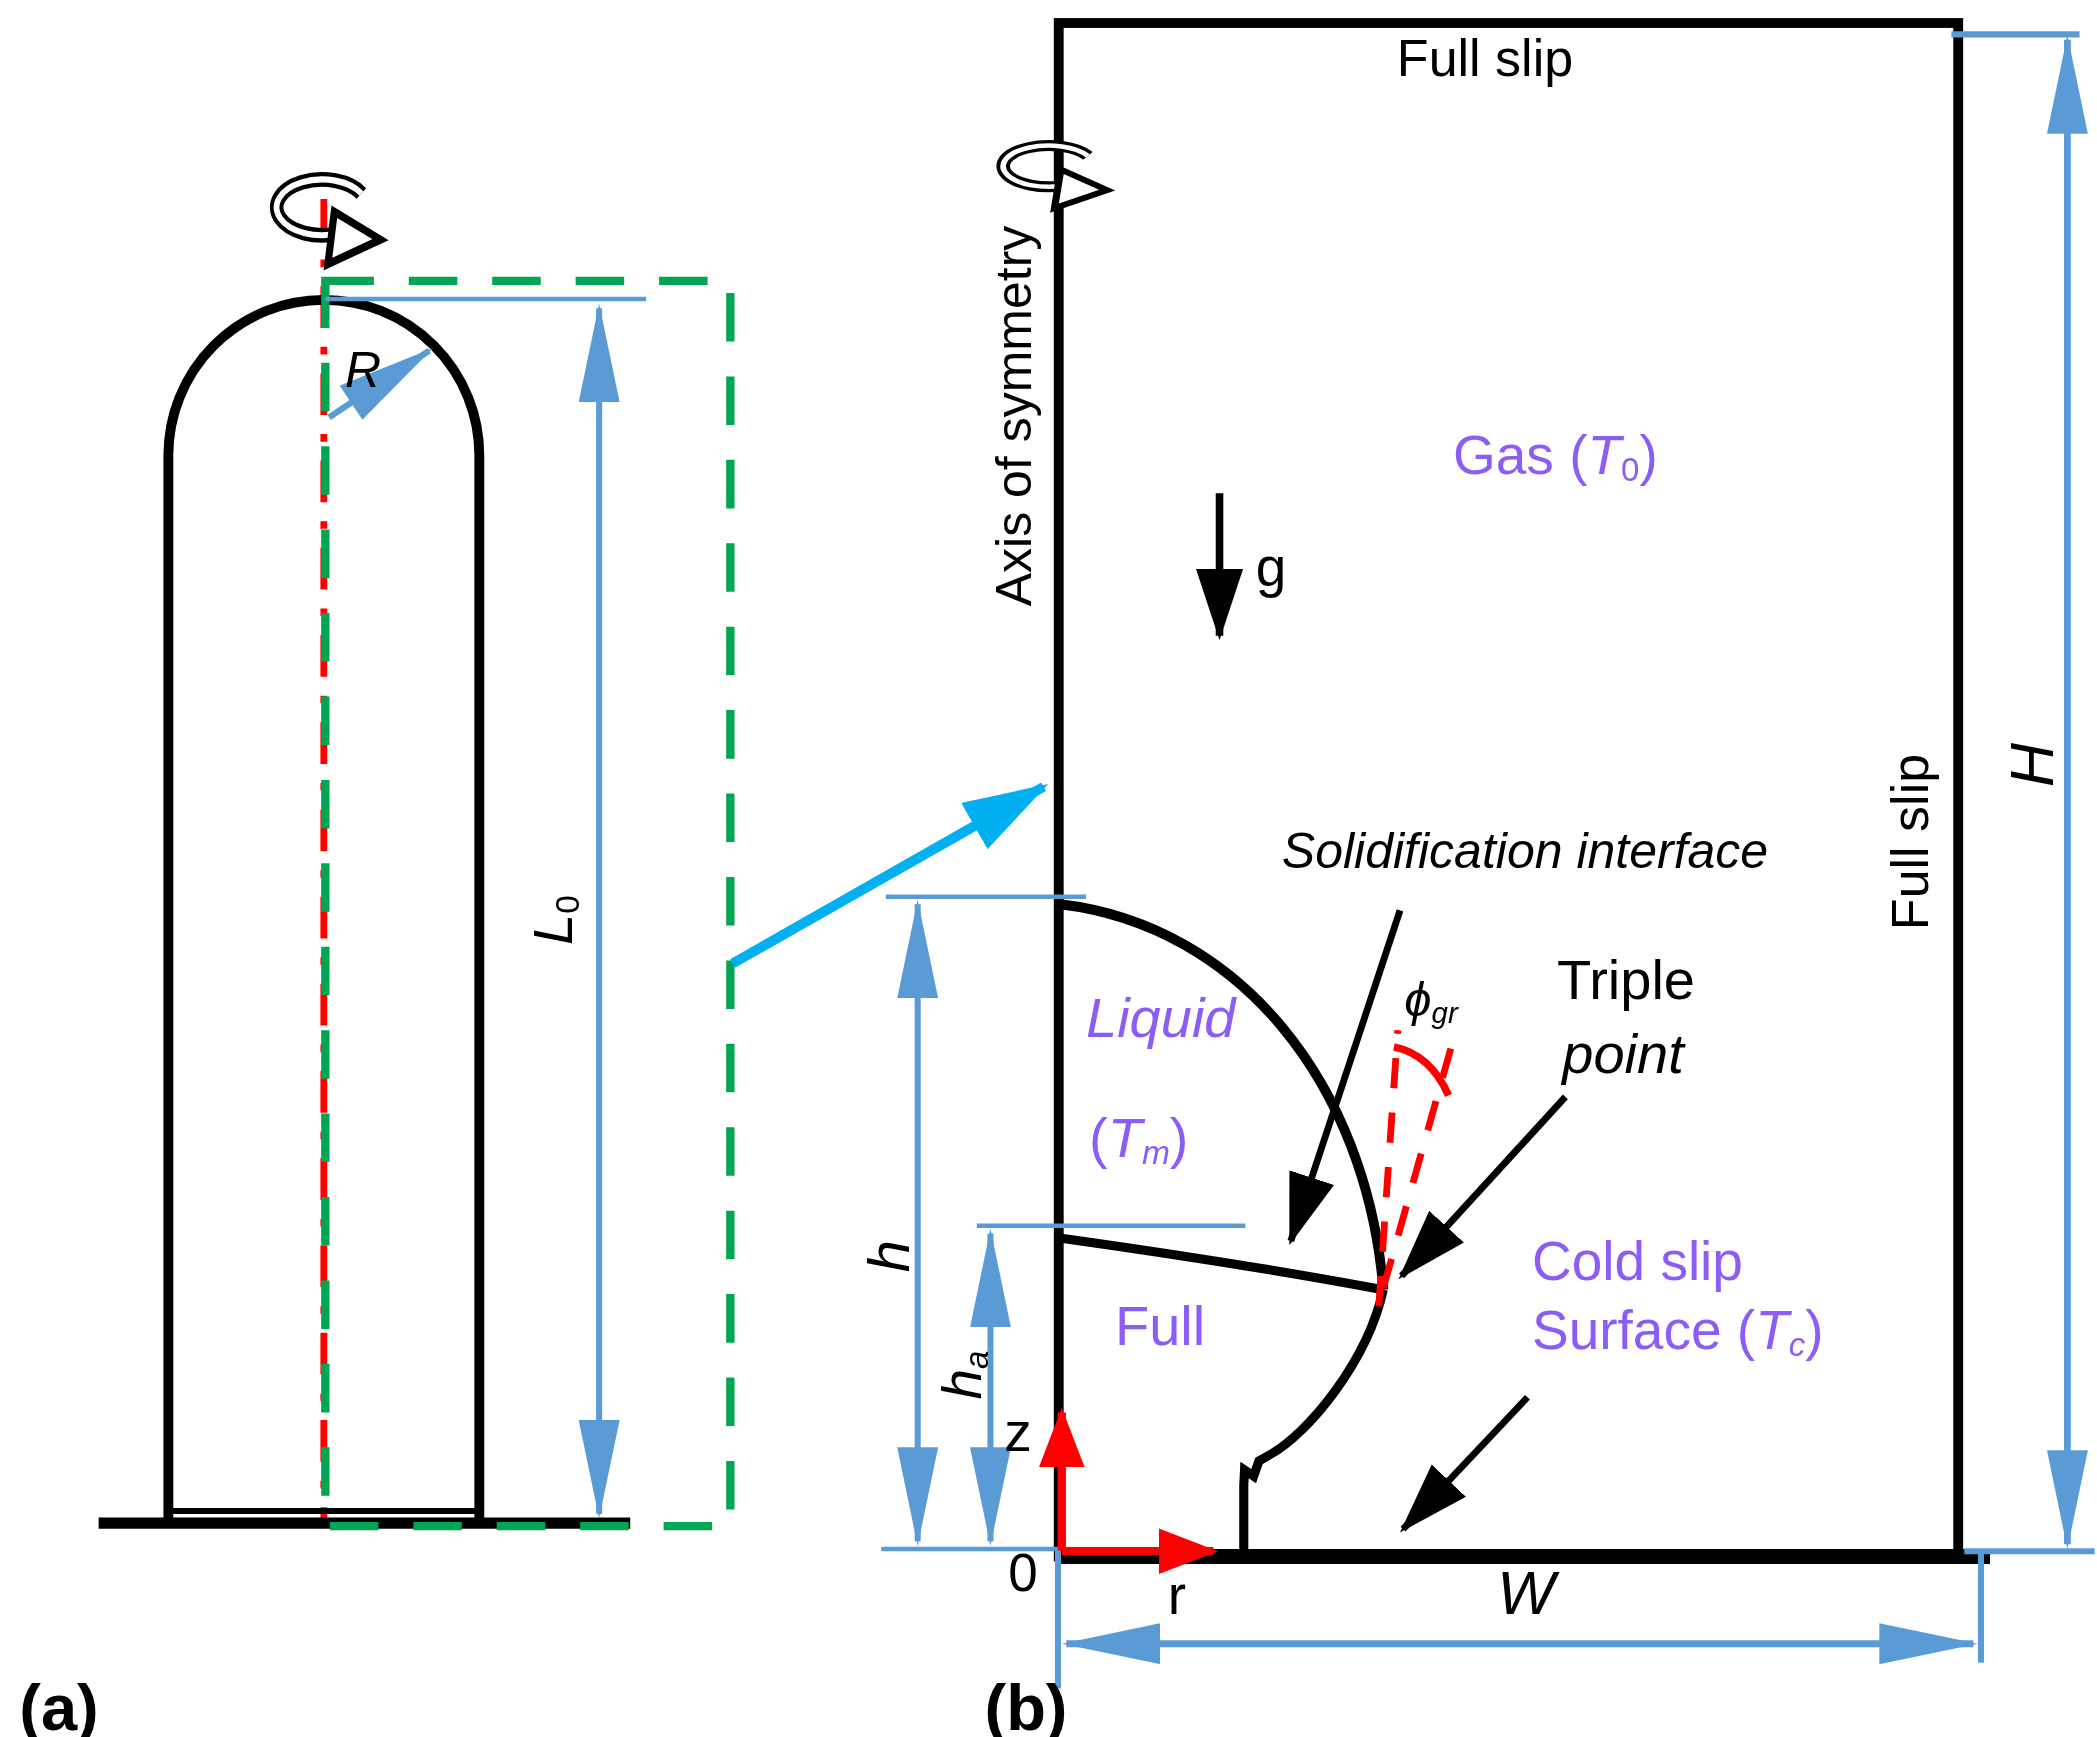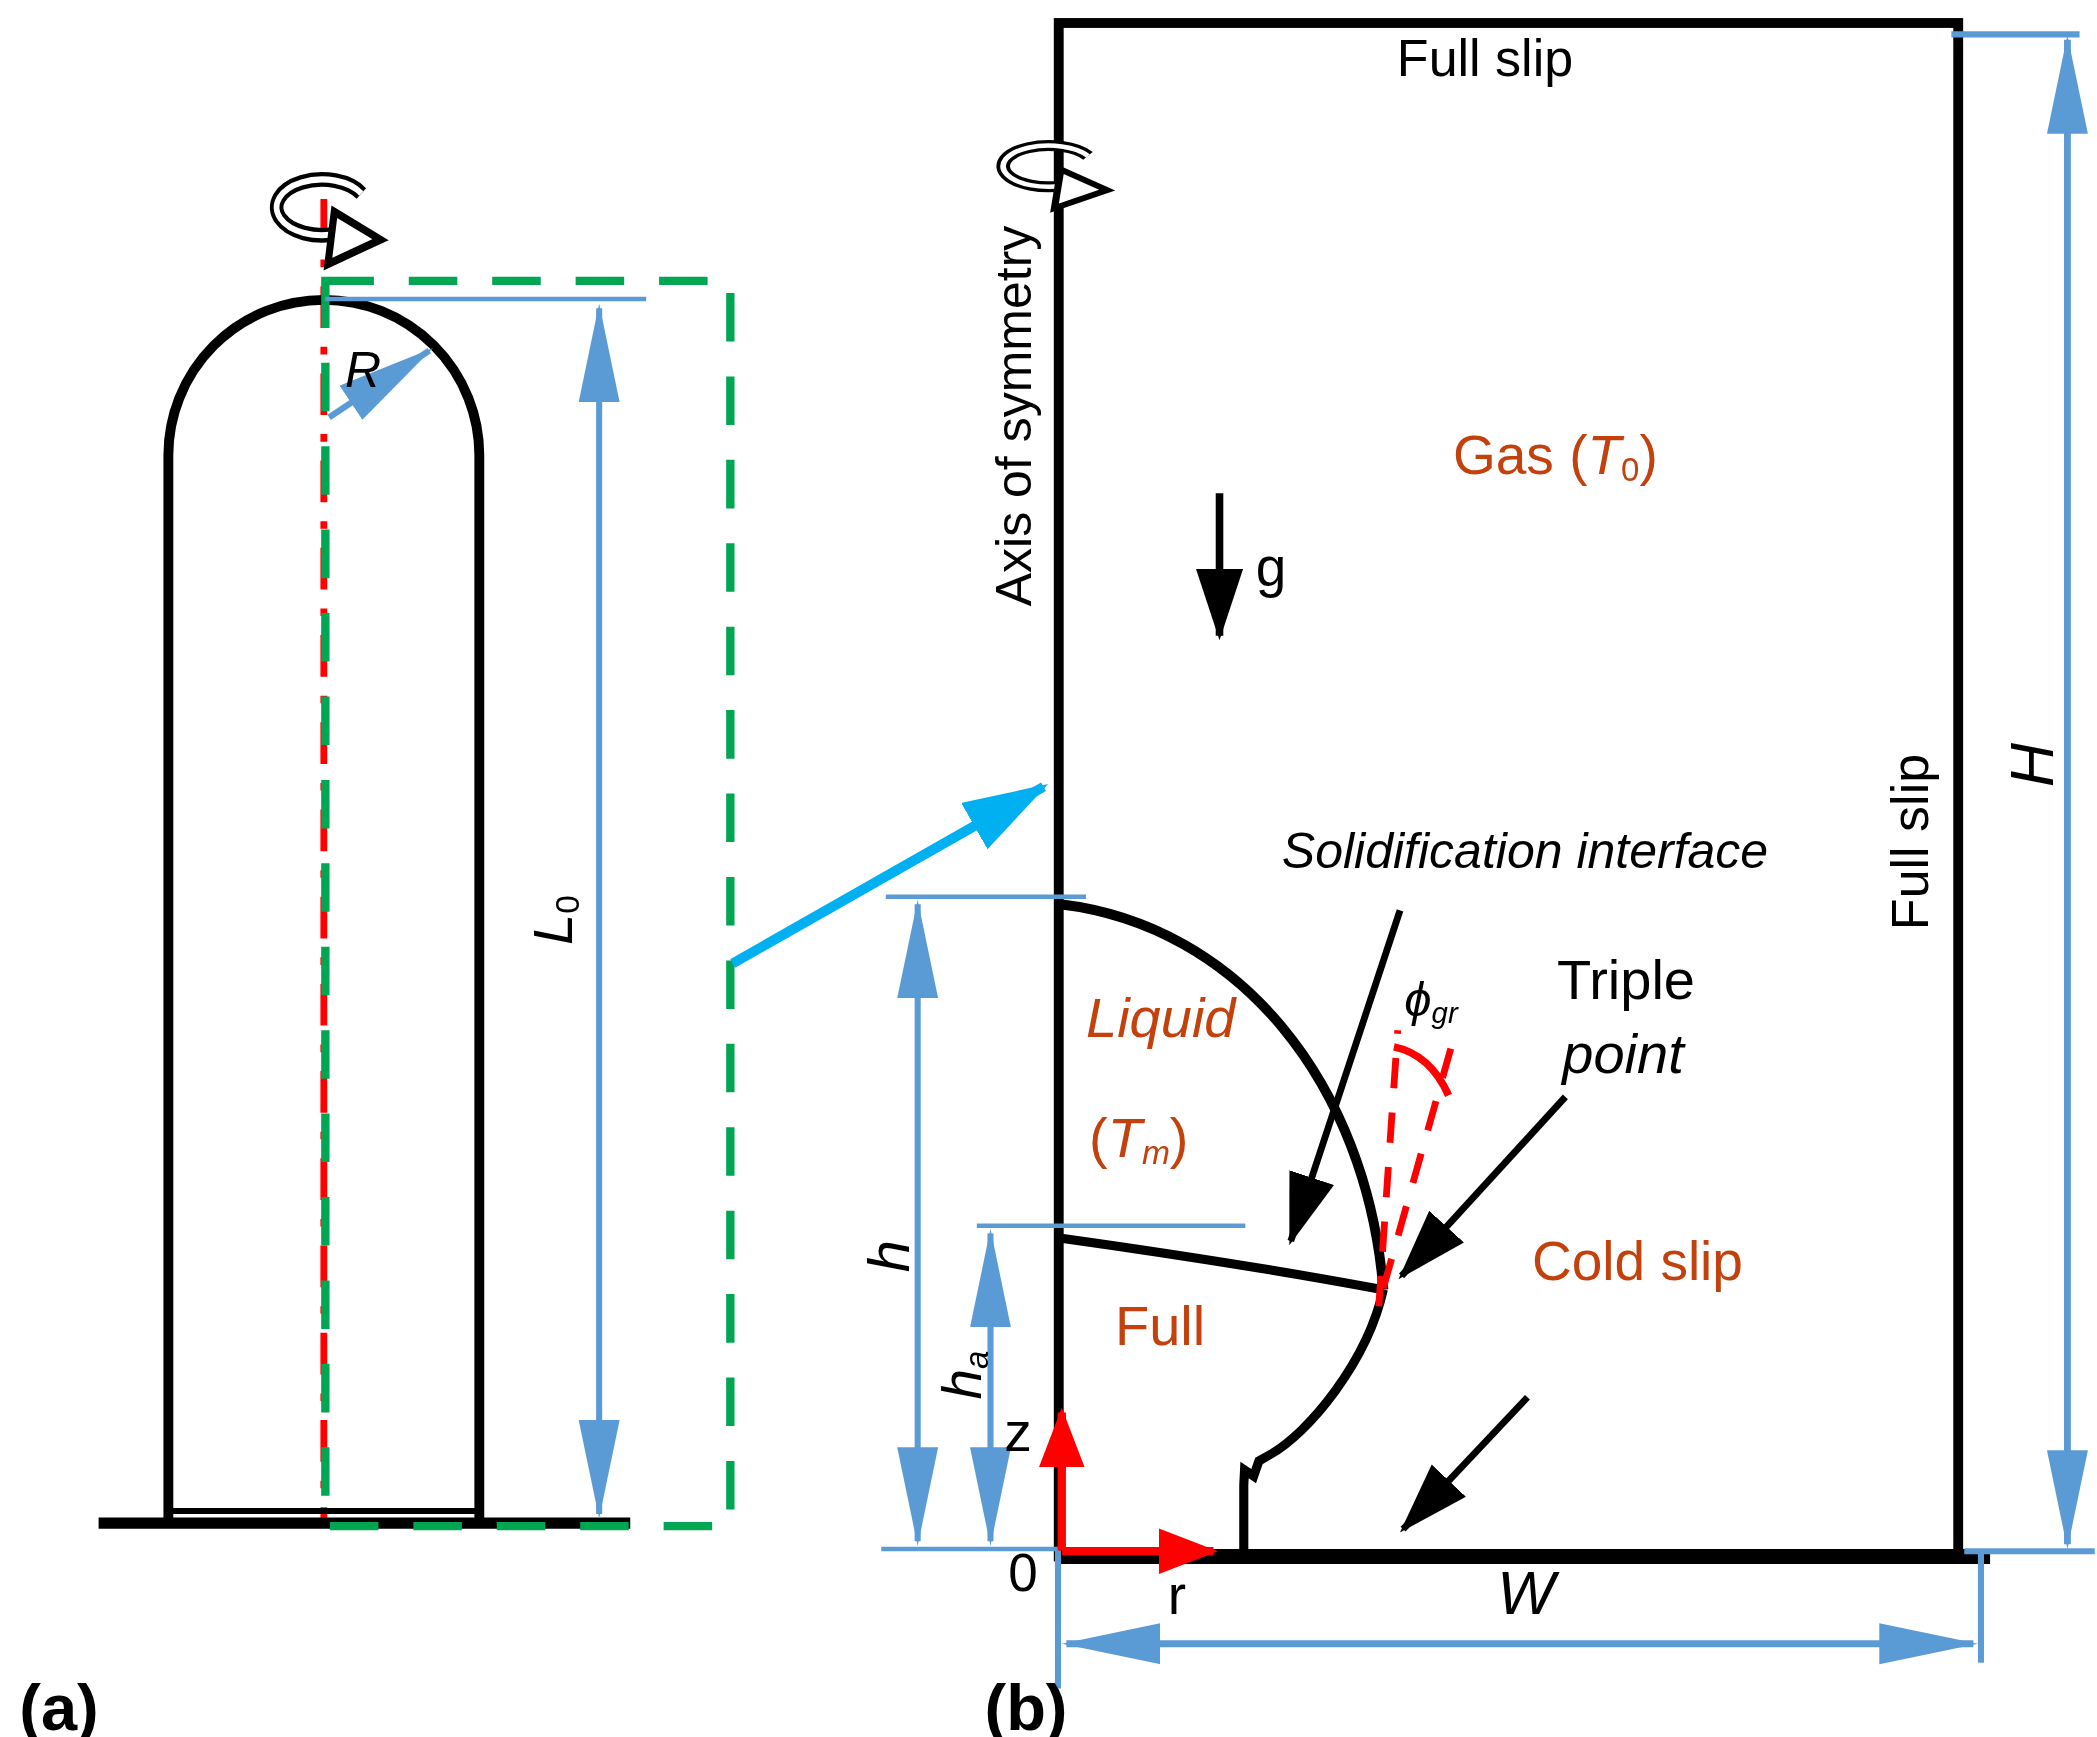--- a/index.html
+++ b/index.html
@@ -1,19 +1,19 @@
 <!DOCTYPE html>
 <html style="font-size:12px"><head>
 <meta charset="utf-8">
 <style>
   html,body{margin:0;padding:0;background:#ffffff;}
   .figure{position:relative;width:2097px;height:1738px;background:#ffffff;font-family:"Liberation Sans",sans-serif;}
   .figure svg{position:absolute;left:0;top:0;}
   .lbl{position:absolute;color:#000;white-space:nowrap;transform:translate(-50%,-50%);line-height:1;}
-  .lbl-left{position:absolute;color:#c2410c;white-space:nowrap;transform:translate(0,-50%);line-height:1;}
+  .lbl-left{position:absolute;color:#8b5cf6;white-space:nowrap;transform:translate(0,-50%);line-height:1;}
   .rot{transform:translate(-50%,-50%) rotate(-90deg);}
   .it{font-style:italic;}
   .bold{font-weight:bold;}
   .sub{font-size:60%;vertical-align:-22%;}
   .f86{font-size:65px;} .f80{font-size:61px;} .f76{font-size:58px;} .f74{font-size:56px;}
   .f72{font-size:55px;} .f70{font-size:53px;} .f68{font-size:52px;} .f66{font-size:50px;}
   .f64{font-size:49px;text-align:center;}
 </style>
 </head>
 <body>
@@ -109,20 +109,21 @@
 
   <div class="lbl f74" style="left:1626px;top:980px;">Triple</div>
   <div class="lbl f74" style="left:1623px;top:1054px;font-style:italic;">point</div>
 
   <div class="lbl-left f74" style="left:1086px;top:1018px;font-style:italic;">Liquid</div>
   <div class="lbl-left f74" style="left:1089px;top:1100px;margin-top:40px;"><span>(</span><span class="it">T</span><span class="sub it">m</span><span>)</span></div>
 
   <div class="lbl-left f74" style="left:1115px;top:1326px;">Full</div>
 
   <div class="lbl-left f72" style="left:1532px;top:1261px;">Cold slip</div>
+  <div class="lbl-left f72" style="left:1532px;top:1332px;"><span>Surface (</span><span class="it">T</span><span class="sub it">c</span><span>)</span></div>
 
   <div class="lbl rot f76 it" style="left:889px;top:1256px;">h</div>
 
   <div class="lbl rot f72" style="left:964px;top:1375px;"><span class="it">h</span><span class="sub it">a</span></div>
 
   <div class="lbl rot f80 it" style="left:2032px;top:765px;">H</div>
   <div class="lbl f80 it" style="left:1526px;top:1593px;">W</div>
 
   <div class="lbl f72" style="left:1018px;top:1432px;">z</div>
   <div class="lbl f70" style="left:1023px;top:1572px;">0</div>

